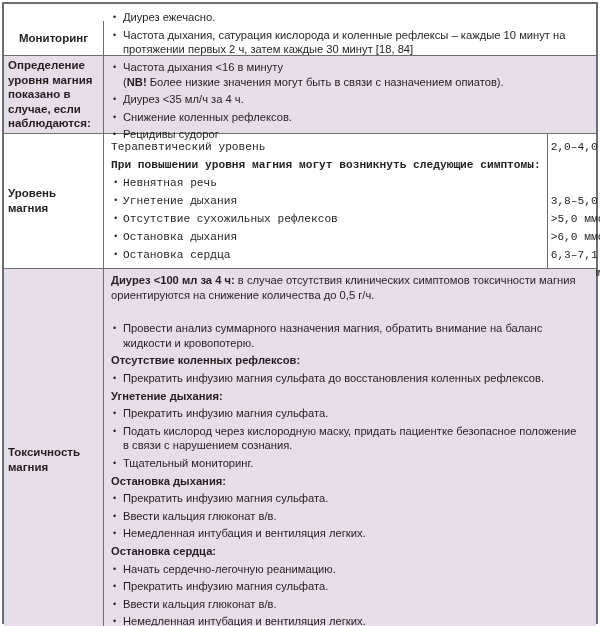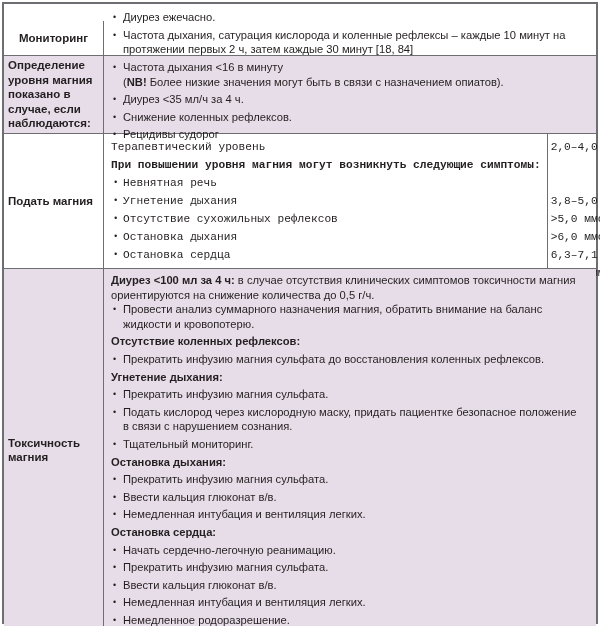--- a/index.html
+++ b/index.html
@@ -61,21 +61,21 @@
         <span>Частота дыхания &lt;16 в минуту</span><br>
         (<span class="b">NB!</span><span> Более низкие значения могут быть в связи с назначением опиатов).</span>
       </div>
       <div class="bullet">Диурез &lt;35 мл/ч за 4 ч.</div>
       <div class="bullet">Снижение коленных рефлексов.</div>
       <div class="bullet">Рецидивы судорог</div>
     </div>
   </div>
 
   <div class="row" id="row-level">
-    <div class="lbl">Подать магния</div>
+    <div class="lbl">Уровень магния</div>
     <div class="level-content">
       <div class="level-left">
         <div class="lv-line">Терапевтический уровень</div>
         <div class="lv-line lv-bold">При повышении уровня магния могут возникнуть следующие симптомы:</div>
         <div class="lv-line bullet-line">Невнятная речь</div>
         <div class="lv-line bullet-line">Угнетение дыхания</div>
         <div class="lv-line bullet-line">Отсутствие сухожильных рефлексов</div>
         <div class="lv-line bullet-line">Остановка дыхания</div>
         <div class="lv-line bullet-line">Остановка сердца</div>
       </div>
@@ -88,21 +88,21 @@
         <div class="lv-line">&gt;6,0 ммоль/л</div>
         <div class="lv-line">6,3–7,1 ммоль/л</div>
         <div class="lv-line">&gt;12,0 ммоль/л</div>
       </div>
     </div>
   </div>
 
   <div class="row shaded" id="row-toxicity">
     <div class="lbl">Токсичность магния</div>
     <div class="content">
-      <div style="margin-bottom:0">
+      <div style="margin-bottom:19px">
         <span class="b">Диурез &lt;100 мл за 4 ч:</span><span> в случае отсутствия клинических симптомов токсичности магния ориентируются на снижение количества до 0,5 г/ч.</span>
       </div>
       <div class="bullet">Провести анализ суммарного назначения магния, обратить внимание на баланс жидкости и кровопотерю.</div>
 
       <div class="sub-head">Отсутствие коленных рефлексов:</div>
       <div class="bullet">Прекратить инфузию магния сульфата до восстановления коленных рефлексов.</div>
 
       <div class="sub-head">Угнетение дыхания:</div>
       <div class="bullet">Прекратить инфузию магния сульфата.</div>
       <div class="bullet">Подать кислород через кислородную маску, придать пациентке безопасное положение в связи с нарушением сознания.</div>

